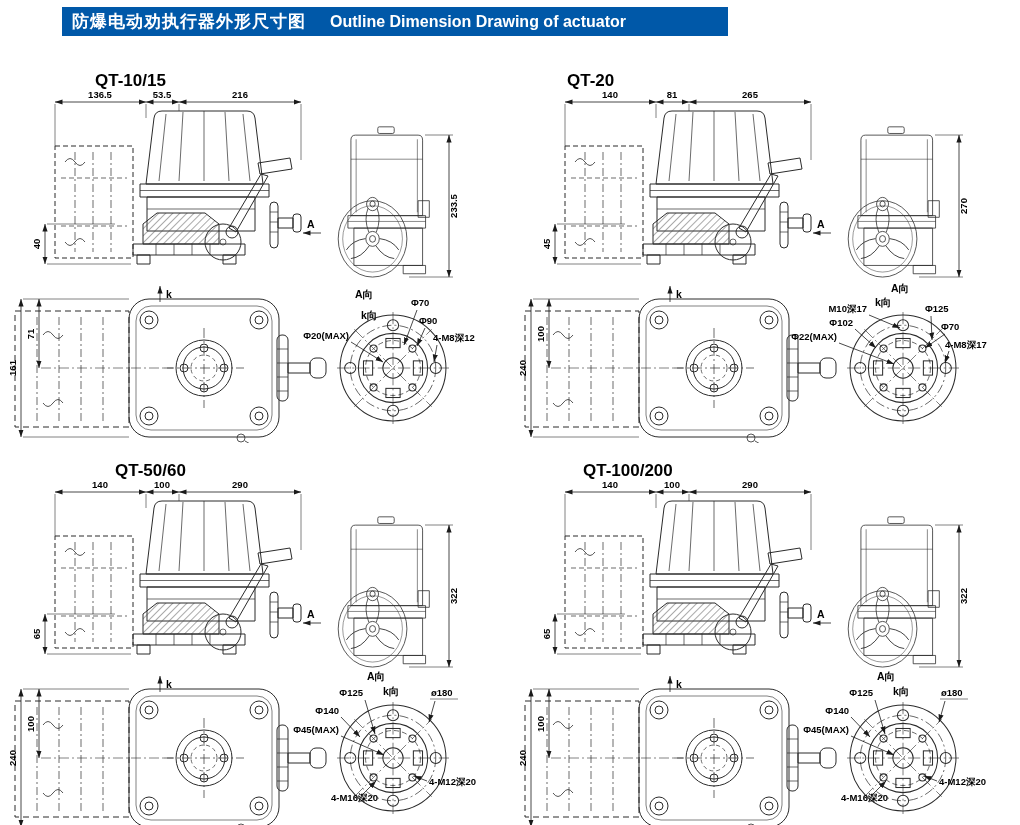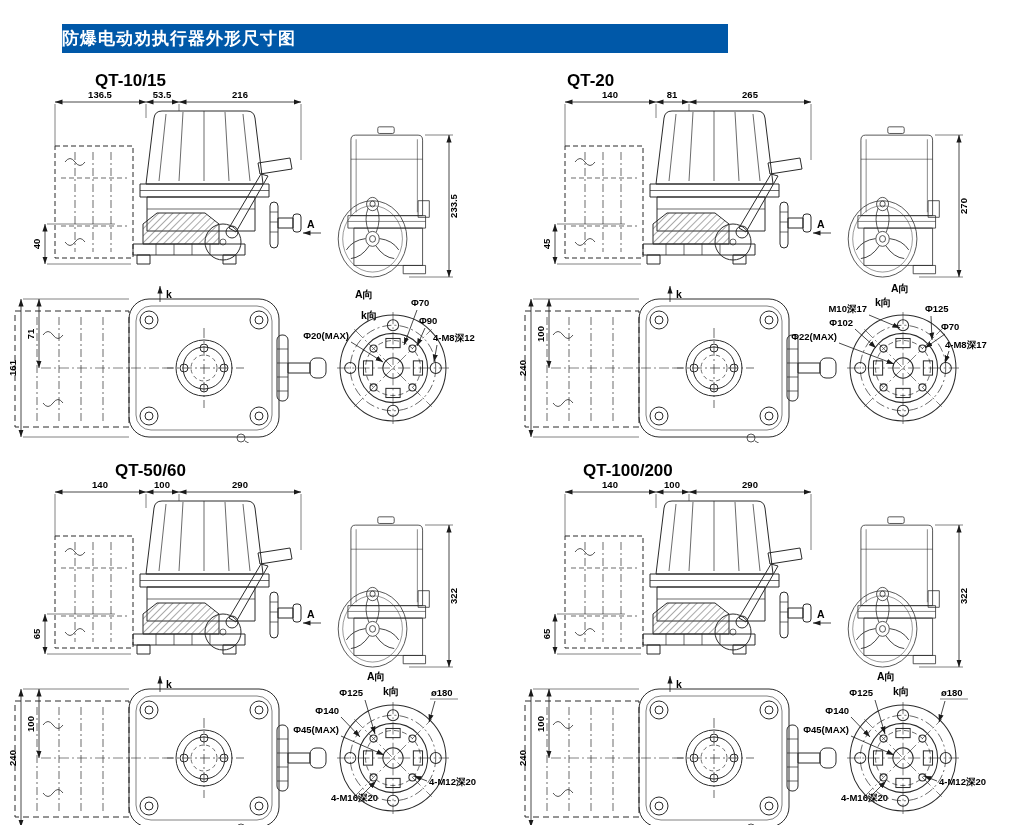--- a/index.html
+++ b/index.html
@@ -1,37 +1,38 @@
 <!DOCTYPE html>
 <html><head>
 <meta charset="utf-8">
 <style>
   html,body{margin:0;padding:0;background:#fff;}
   .page{position:relative;width:1020px;height:825px;background:#ffffff;overflow:hidden;
         font-family:"Liberation Sans",sans-serif;}
-  .title-bar{position:absolute;left:62px;top:24px;width:666px;height:29px;background:#0058a8;
-        color:#ffffff;display:flex;align-items:center;gap:24px;box-sizing:border-box;}
+  .title-bar{position:absolute;left:62px;top:7px;width:666px;height:29px;background:#0058a8;
+        color:#ffffff;display:flex;align-items:center;gap:24px;padding-left:10px;box-sizing:border-box;}
   .title-zh{font-size:17px;font-weight:bold;letter-spacing:1px;}
   .title-en{font-size:16px;font-weight:bold;}
   svg.quad{position:absolute;}
   .dim{stroke:#1a1a1a;stroke-width:0.8;}
   .ext{stroke:#1a1a1a;stroke-width:0.55;}
   .ldr{stroke:#1a1a1a;stroke-width:0.8;fill:none;}
   .dimtxt{font-family:"Liberation Sans",sans-serif;font-size:9.5px;font-weight:bold;fill:#000;}
   .cal{font-family:"Liberation Sans",sans-serif;font-size:9.5px;font-weight:bold;fill:#000;}
   .vl{font-family:"Liberation Sans",sans-serif;font-size:10.5px;font-weight:bold;fill:#000;}
   .model{font-family:"Liberation Sans",sans-serif;font-size:17px;font-weight:bold;fill:#000;}
 </style>
 </head>
 <body>
 
 <div class="page">
 
   <div class="title-bar">
     <span class="title-zh">防爆电动劝执行器外形尺寸图</span>
+    <span class="title-en">Outline Dimension Drawing of actuator</span>
   </div>
 
   <svg width="0" height="0" style="position:absolute" aria-hidden="true">
     <defs>
       <marker id="ar" markerWidth="9" markerHeight="9" refX="7.5" refY="4" orient="auto-start-reverse" markerUnits="userSpaceOnUse">
         <path d="M0,1.4 L7.6,4 L0,6.6 Z" fill="#1a1a1a"></path>
       </marker>
       <pattern id="hatchp" width="5" height="5" patternTransform="rotate(45)" patternUnits="userSpaceOnUse">
         <line x1="0" y1="0" x2="0" y2="5" stroke="#555" stroke-width="1"></line>
       </pattern>

